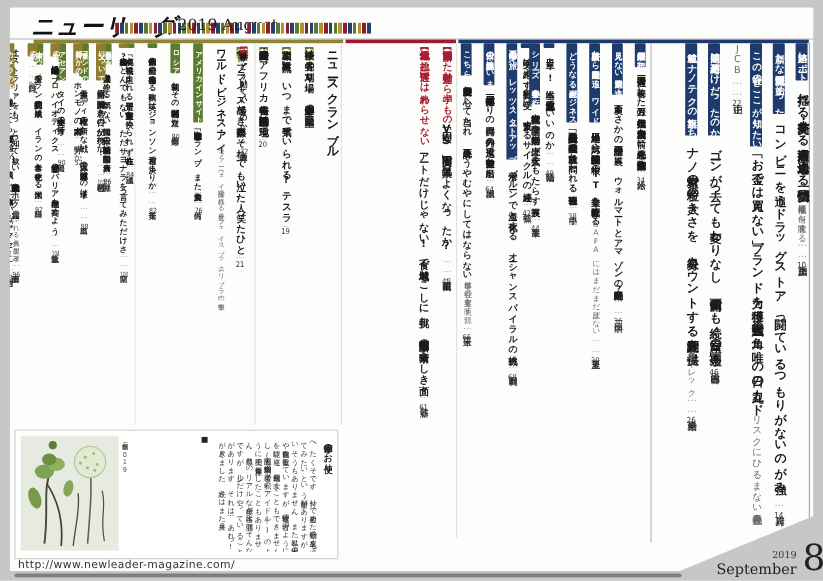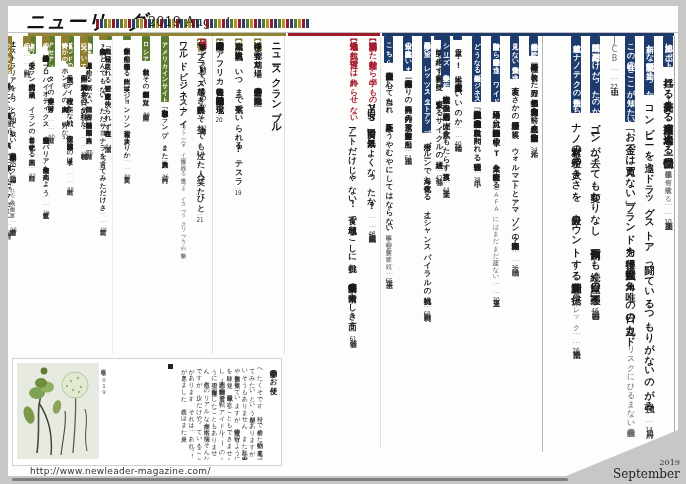--- a/index.html
+++ b/index.html
@@ -46,22 +46,22 @@
   #seasonal{position:absolute;left:4px;top:352px;width:268px;height:106px;border:1px solid #d2d2d0;background:#fff;}
   #seasonal .art{position:absolute;left:4px;top:4px;width:82px;height:96px;}
   #seasonal .caption{position:absolute;left:88px;top:6px;writing-mode:vertical-rl;text-orientation:upright;
       font-size:5.5px;color:#555;height:94px;}
   #essaywrap{position:absolute;right:3px;top:5px;width:164px;height:96px;overflow:hidden;
       writing-mode:vertical-rl;text-orientation:upright;}
   .season-label{font-weight:bold;font-size:7.5px;color:#222;margin-left:4px;display:block;height:100%;}
   .essay{font-size:6px;line-height:7.6px;color:#333;display:block;height:100%;}
   .endmark{display:inline-block;width:5px;height:5px;background:#222;}
   
-  .url{position:absolute;left:22px;top:460px;font-size:9px;color:#333;letter-spacing:.3px;text-decoration:none;}
-  #badge{position:absolute;left:592px;top:447px;width:92px;height:34px;display:flex;align-items:flex-end;gap:21px;}
+  .url{position:absolute;left:7px;top:460px;font-size:9px;color:#333;letter-spacing:.3px;text-decoration:none;}
+  #badge{position:absolute;left:592px;top:447px;width:92px;height:34px;display:flex;align-items:flex-end;gap:5px;}
   #badge .bstripe{width:22px;height:15px;margin-bottom:3px;
      background:repeating-linear-gradient(90deg,#8b1d2c 0 3px,#fff 3px 4px,#23406e 4px 7px,#fff 7px 8px,#5d7a2c 8px 11px,#fff 11px 12px,#b5902f 12px 15px);}
   #badge .byear{font-family:"DejaVu Serif",serif;font-size:8px;color:#333;display:block;text-align:right;}
   #badge .bmonth{font-family:"DejaVu Serif",serif;font-size:12px;color:#222;display:block;}
   #badge .bnum{font-family:"DejaVu Serif",serif;font-size:30px;color:#222;line-height:30px;}
   .bottombar{position:absolute;left:12px;top:478px;width:556px;height:3px;background:#7f7f7d;border-radius:2px;}
 </style>
 </head>
 <body>
 

